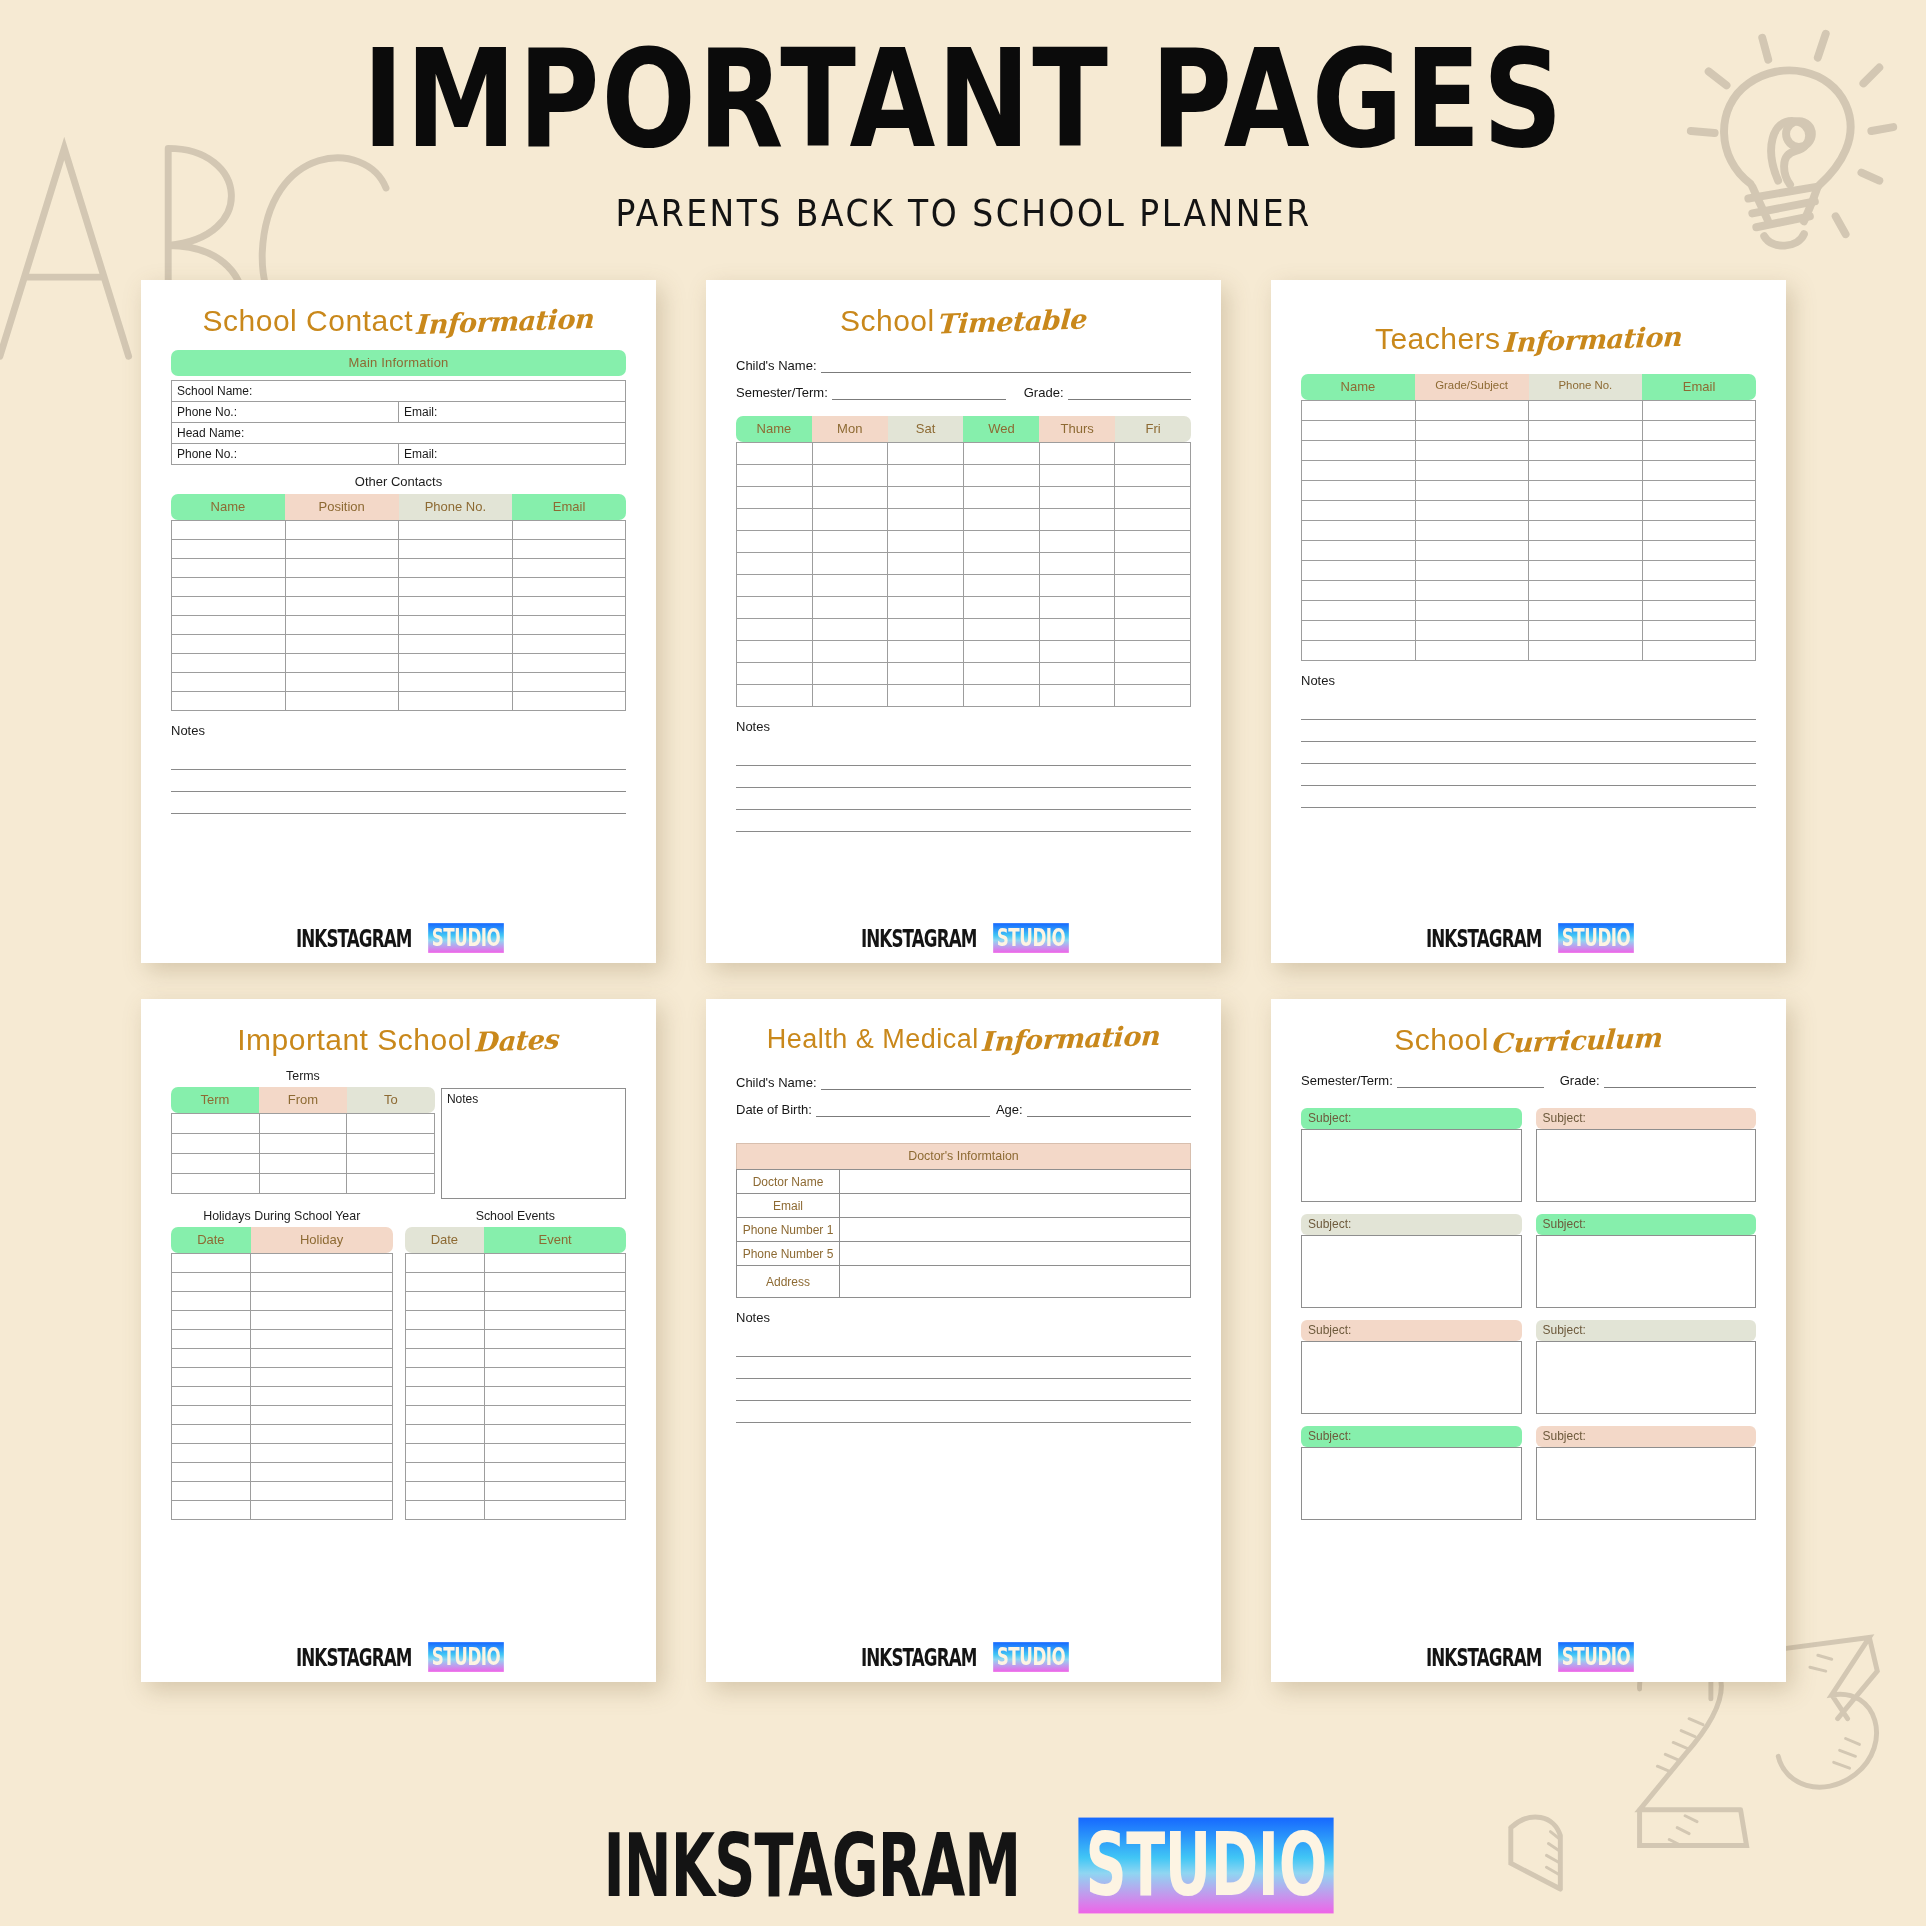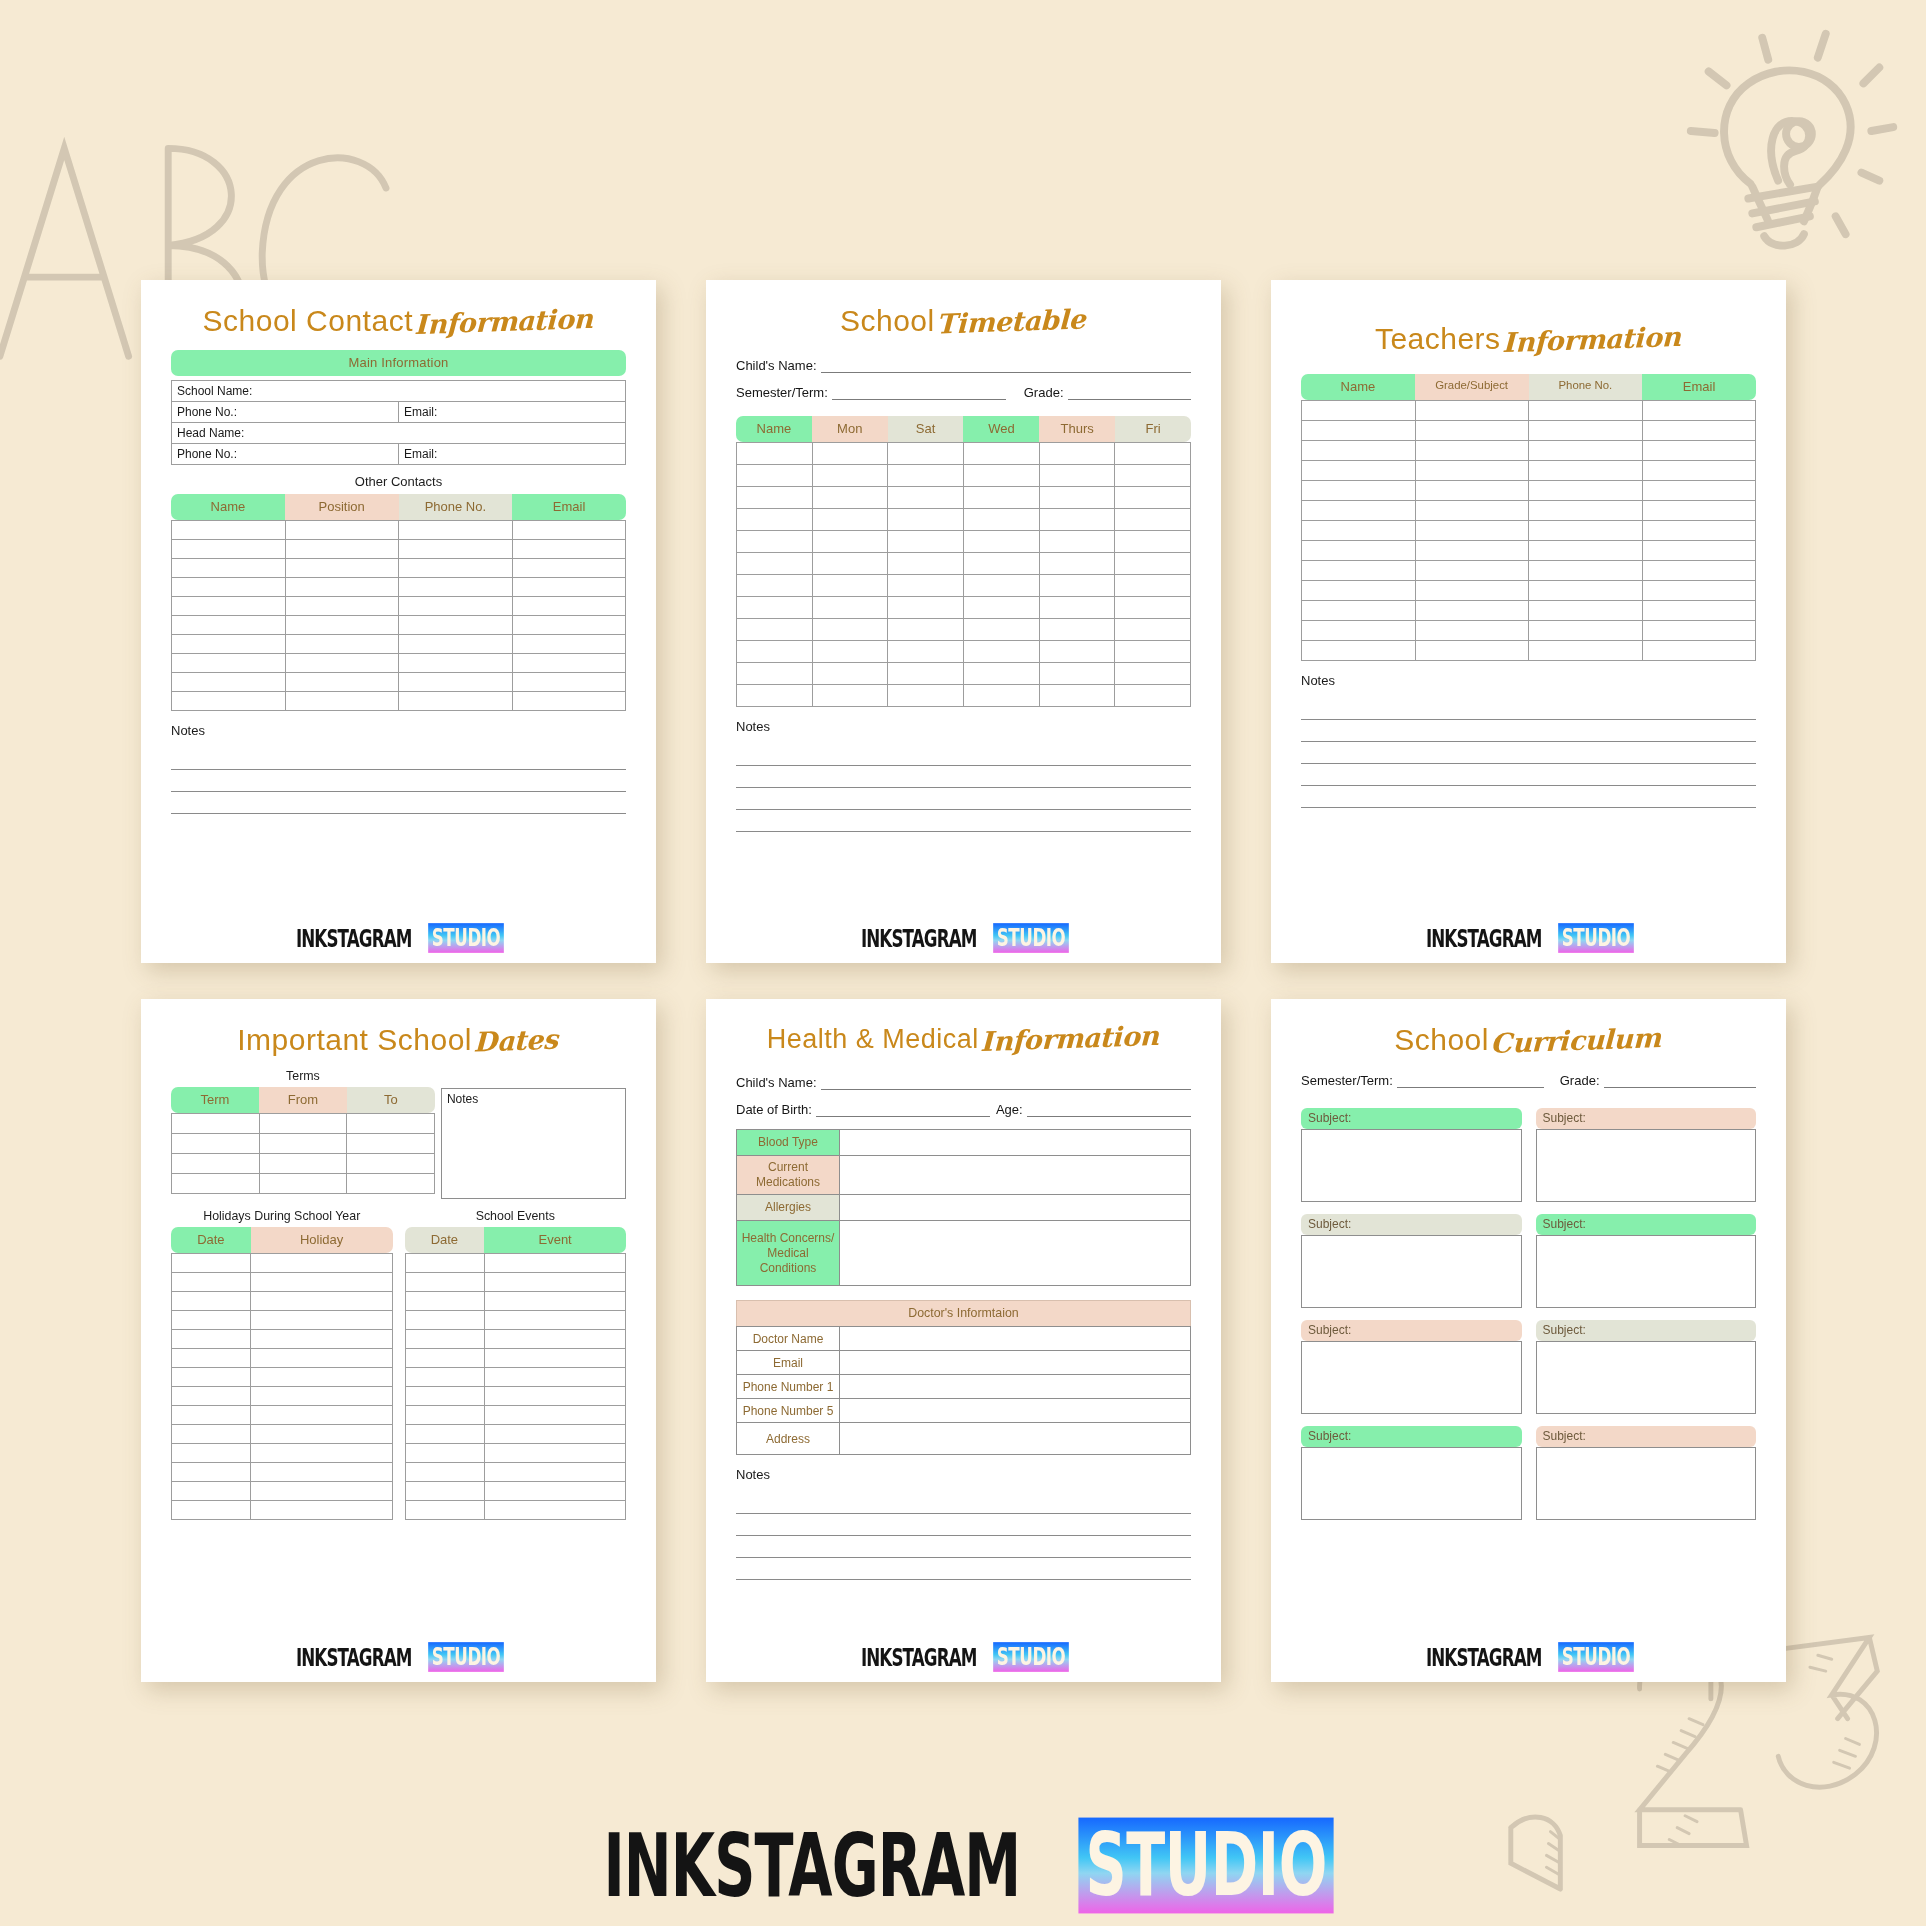--- a/index.html
+++ b/index.html
@@ -241,20 +241,24 @@
       <path d="M150 110 C148 70 198 58 222 82 C246 106 226 142 196 176 L150 232 L252 232 M150 232 L150 268 L258 268 L252 232 M222 82 L222 120"></path>
       <path d="M290 70 L382 58 L344 116 C390 108 406 166 368 196 C334 222 296 206 290 178 M382 58 L390 92 L350 140 M344 116 L360 140"></path>
       <g stroke-width="3">
         <path d="M60 254 L70 262 M58 266 L70 274 M56 278 L70 286 M56 290 L70 298"></path>
         <path d="M200 140 L214 146 M192 152 L206 158 M184 164 L198 170 M176 176 L190 182 M168 188 L182 194 M196 238 L208 244 M188 250 L200 256 M180 262 L192 268"></path>
         <path d="M330 76 L344 80 M322 88 L338 92 M358 160 L372 166 M352 172 L368 178 M346 184 L362 190"></path>
       </g>
     </g>
   </svg>
 
+  <div id="header">
+    <div id="page-title">IMPORTANT PAGES</div>
+    <div id="page-subtitle">PARENTS BACK TO SCHOOL PLANNER</div>
+  </div>
 
   <div id="sheets">
 
     <div class="sheet">
       <div class="sheet-title">
         <span class="t-plain">School Contact</span>
         <span class="t-script">Information</span>
       </div>
 
       <div class="band c-lilac">Main Information</div>
@@ -819,40 +823,20 @@
         <span class="fl-label">Child's Name:</span>
         <span class="fl-rule"></span>
       </div>
       <div class="field-line">
         <span class="fl-label">Date of Birth:</span>
         <span class="fl-rule short"></span>
         <span class="fl-label" style="margin-left:6px">Age:</span>
         <span class="fl-rule"></span>
       </div>
 
-      <table class="h-table">
-        <tbody>
-            <tr>
-          <td class="k c-lilac" style="height:26px">Blood Type</td>
-          <td class="v"></td>
-        </tr>
-        <tr>
-          <td class="k c-peach" style="height:36px">Current Medications</td>
-          <td class="v"></td>
-        </tr>
-        <tr>
-          <td class="k c-sage" style="height:26px">Allergies</td>
-          <td class="v"></td>
-        </tr>
-        <tr>
-          <td class="k c-lilac" style="height:65px">Health Concerns/ Medical Conditions</td>
-          <td class="v"></td>
-        </tr>
-      </tbody>
-        </table>
 
       <div class="doc-band" style="margin-top:14px">Doctor's Informtaion</div>
       <table class="d-table">
         <tbody>
             <tr>
               <td class="k">Doctor Name</td>
               <td></td>
             </tr>
         <tr>
               <td class="k">Email</td>

